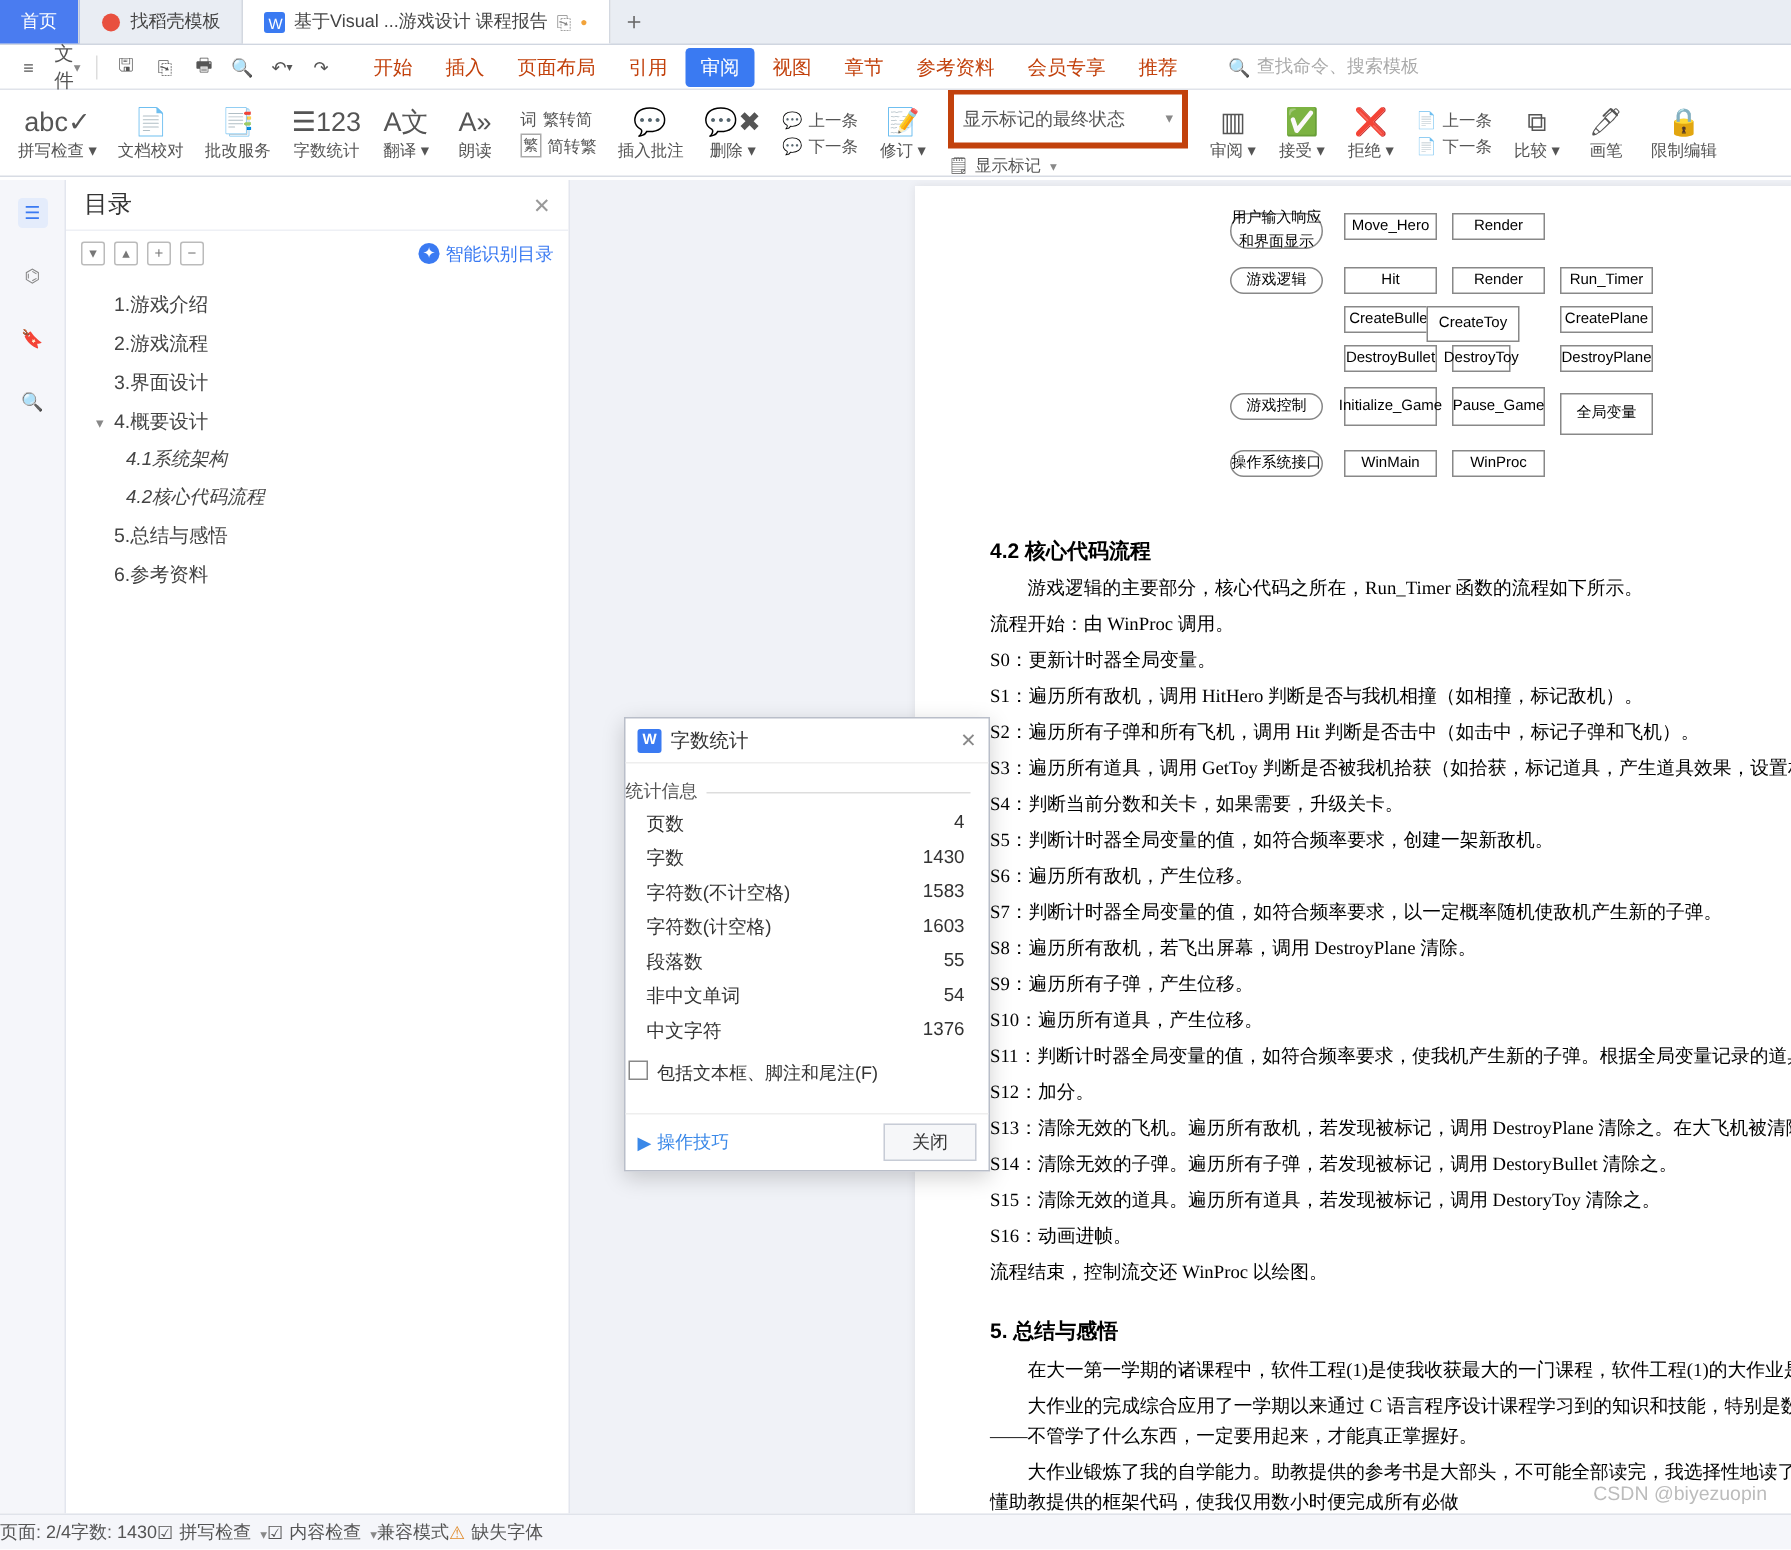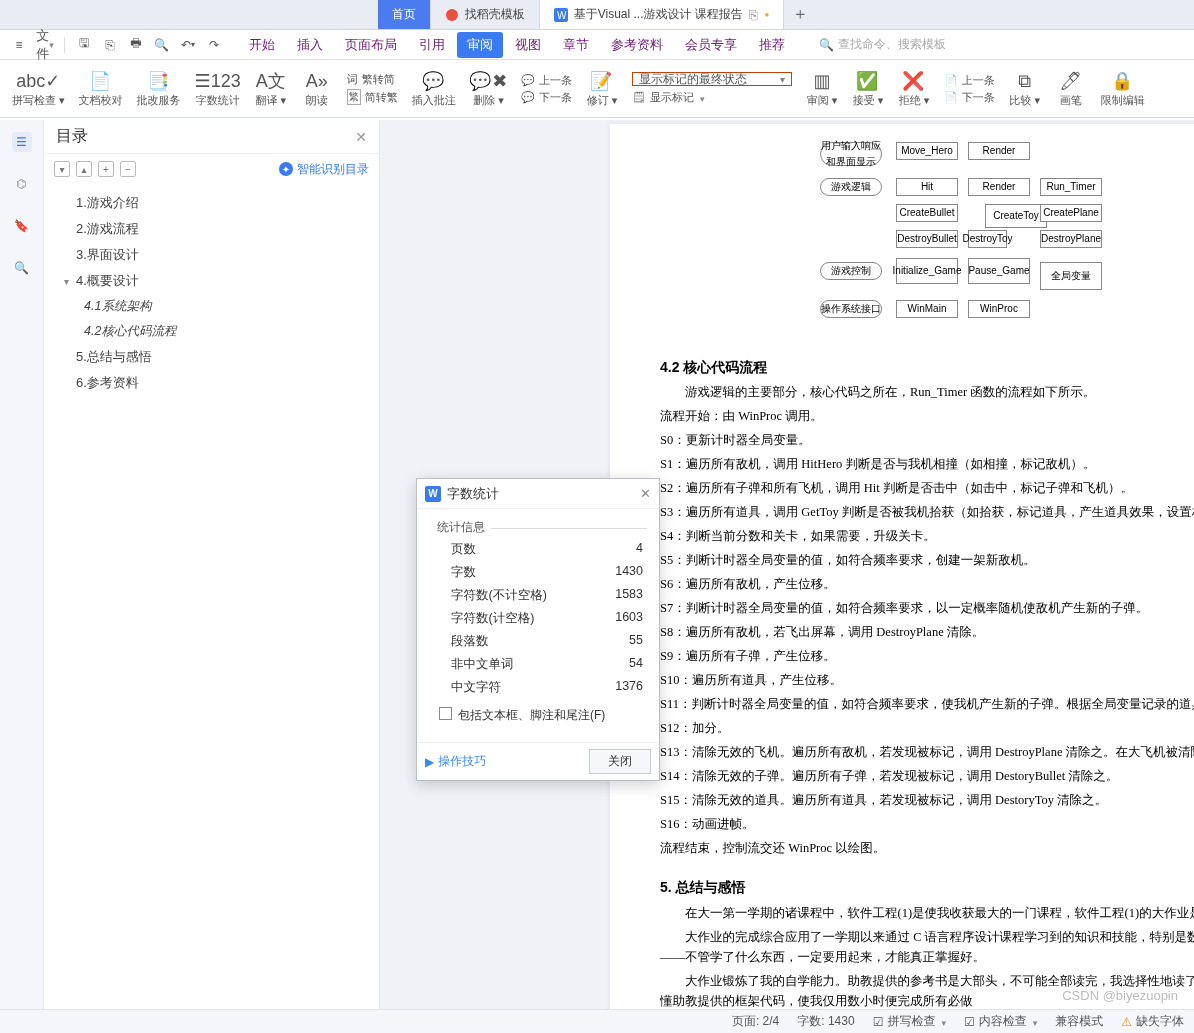--- a/index.html
+++ b/index.html
@@ -1,37 +1,37 @@
 <!DOCTYPE html>
 <html><head>
 <meta charset="utf-8">
 <style>
   * { box-sizing: border-box; margin: 0; padding: 0; font-family: "Microsoft YaHei", sans-serif; }
   body { width: 1194px; height: 1033px; background: #fff; overflow: hidden; position: relative; font-size: 12px; color: #333; }
-  .tabbar { height: 30px; background: #e9edf3; display: flex; align-items: stretch; border-bottom: 1px solid #d0d6e0; justify-content: center; }
+  .tabbar { height: 30px; background: #e9edf3; display: flex; align-items: stretch; border-bottom: 1px solid #d0d6e0; }
   .tab { display:flex; align-items:center; gap:6px; padding:0 14px; font-size:12px; color:#444; border-right:1px solid #d3d8e0; cursor:pointer; }
   .tab.home { background:#4a7cf0; color:#fff; font-weight:500; }
   .tab .ico { width:14px; height:14px; display:inline-flex; align-items:center; justify-content:center; }
   .tab.active { background:#fff; }
   .tab.add { width:32px; justify-content:center; border-right:none; font-size:16px; color:#666; }
   .menubar { height:30px; display:flex; align-items:center; padding:0 8px; gap:4px; border-bottom:1px solid #e0e3ea; }
   .menubar .mini { width:22px; height:22px; display:flex; align-items:center; justify-content:center; color:#555; cursor:pointer; border-radius:3px; }
   .menubar .file { font-size:13px; padding:0 4px; }
   .menubar .sep { width:1px; height:16px; background:#ddd; margin:0 4px; }
   .menubar .menu-tabs { display:flex; gap:2px; margin-left:10px; }
-  .menubar .menu-tab { padding:4px 10px; font-size:13px; color:#701a75; cursor:pointer; border-radius:3px; }
+  .menubar .menu-tab { padding:4px 10px; font-size:13px; color:#c2410c; cursor:pointer; border-radius:3px; }
   .menubar .menu-tab.active { background:#3a7af2; color:#fff; }
   .menubar .search { margin-left:20px; display:flex; align-items:center; color:#aaa; font-size:12px; }
   .ribbon { height:58px; border-bottom:1px solid #d8dce4; display:flex; align-items:center; padding:2px 6px; gap:2px; overflow:hidden; }
   .rib-group { display:flex; flex-direction:column; align-items:center; justify-content:center; padding:0 6px; font-size:11px; color:#555; min-width:44px; cursor:pointer; }
   .rib-group .glyph { font-size:18px; height:24px; display:flex; align-items:center; color:#555; }
   .rib-vert { display:flex; flex-direction:column; gap:2px; justify-content:center; font-size:11px; color:#555; padding:0 6px; }
   .rib-vert .row { display:flex; align-items:center; gap:4px; cursor:pointer; }
   .rib-vert .row .caret::after{content:"▾"; font-size:9px; color:#888; margin-left:2px;}
-  .track-select { border:1px solid #c2410c; height:14px; min-width:160px; font-size:12px; padding:0 18px 0 6px; display:flex; align-items:center; color:#555; background:#fff; position:relative; }
+  .track-select { border:4px solid #c2410c; height:40px; min-width:160px; font-size:12px; padding:0 18px 0 6px; display:flex; align-items:center; color:#555; background:#fff; position:relative; }
   .track-select::after{content:"▾"; position:absolute; right:6px; color:#888; font-size:10px;}
   .workspace { position:absolute; top:120px; bottom:24px; left:0; right:0; display:flex; }
   .side-icons { width:44px; background:#f5f6fa; border-right:1px solid #e3e6ee; display:flex; flex-direction:column; align-items:center; padding-top:12px; gap:22px; }
   .side-icons .sico { width:20px; height:20px; color:#888; cursor:pointer; display:flex; align-items:center; justify-content:center; }
   .side-icons .sico.active { color:#3a7af2; background:#e4ecfb; border-radius:3px; padding:2px; }
   .toc-panel { width:336px; border-right:1px solid #e3e6ee; display:flex; flex-direction:column; }
   .toc-head { height:34px; display:flex; align-items:center; padding:0 12px; font-size:16px; color:#333; border-bottom:1px solid #eef0f5; }
   .toc-head .x { margin-left:auto; color:#999; cursor:pointer; font-size:14px; }
   .toc-tools { height:30px; display:flex; align-items:center; padding:0 10px; gap:6px; font-size:12px; color:#666; }
   .toc-tools .sq { width:16px; height:16px; border:1px solid #bbb; border-radius:2px; display:flex; align-items:center; justify-content:center; font-size:10px; color:#777; cursor:pointer;}
@@ -45,30 +45,30 @@
   .page { position:absolute; left:230px; top:4px; width:940px; min-height:1020px; background:#fff; box-shadow:0 0 6px rgba(0,0,0,.08); padding:18px 30px 40px 50px; font-family:"SimSun", serif; font-size:13px; line-height:1.6; color:#000;}
   .diagram { position:relative; margin-left:160px; }
   .dbox { position:absolute; border:1px solid #888; font-size:10px; display:flex; align-items:center; justify-content:center; text-align:center; background:#fff; }
   .dbox.rounded { border-radius:12px; }
   .sectitle { font-weight:bold; margin-top:14px; font-size:14px;}
   .para { margin:4px 0; text-indent:0; font-size:12.5px; font-family:"SimSun",serif;}
   .word-dialog { position:absolute; left:416px; top:478px; width:244px; background:#fff; border:1px solid #b9bec9; box-shadow:0 4px 14px rgba(0,0,0,.18); font-family:"Microsoft YaHei",sans-serif; z-index:50;}
   .wd-title { height:30px; display:flex; align-items:center; padding:0 8px; font-size:13px; border-bottom:1px solid #eee;}
   .wd-title .wico{ width:16px; height:16px; background:#3a7af2; color:#fff; font-size:10px; font-weight:bold; border-radius:2px; display:flex; align-items:center; justify-content:center; margin-right:6px;}
   .wd-title .x{ margin-left:auto; color:#888; cursor:pointer;}
-  .wd-body { padding:6px 12px 10px 20px; font-size:12.5px; }
+  .wd-body { padding:6px 12px 10px 0; font-size:12.5px; }
   .wd-sec { font-size:12px; color:#555; margin:4px 0 2px; position:relative;}
   .wd-sec::after{content:""; position:absolute; left:54px; right:0; top:50%; height:1px; background:#ddd;}
   .wd-row { display:flex; justify-content:space-between; padding:3px 4px 3px 14px; }
   .wd-chk { display:flex; align-items:flex-start; gap:6px; padding:8px 2px; font-size:12px;}
   .wd-chk .box { width:13px; height:13px; border:1px solid #888;}
   .wd-foot { display:flex; align-items:center; border-top:1px solid #eee; padding:6px 8px;}
   .wd-foot .tip{ color:#3a88e8; font-size:12px; display:flex; align-items:center; gap:4px; cursor:pointer;}
   .wd-foot .btn{ margin-left:auto; border:1px solid #c7ccd6; padding:3px 18px; font-size:12px; background:#f6f7f9; cursor:pointer;}
-  .statusbar { position:absolute; bottom:0; left:0; right:0; height:24px; background:#f5f6fa; border-top:1px solid #e0e3ea; display:flex; align-items:center; padding:0 10px; gap:18px; font-size:12px; color:#555;justify-content:flex-end;}
+  .statusbar { position:absolute; bottom:0; left:0; right:0; height:24px; background:#f5f6fa; border-top:1px solid #e0e3ea; display:flex; align-items:center; padding:0 0; font-size:12px; color:#555;}
   .statusbar .sb-item{ display:flex; align-items:center; gap:4px; cursor:pointer;}
   .statusbar .caret::after{content:"▾"; font-size:9px; color:#888; margin-left:2px;}
   .watermark { position:absolute; right:16px; bottom:30px; font-size:13px; color:#bcbcbc; font-family:sans-serif; z-index:60; }
   svg{display:block}
 </style>
 </head>
 <body>
 
 <div class="tabbar">
   <div class="tab home">首页</div>
@@ -250,21 +250,21 @@
         <div class="dbox rounded" style="left:0px;  top:0px;  width:62px; height:24px">用户输入响应和界面显示</div>
         <div class="dbox" style="left:76px; top:0px;  width:62px; height:18px">Move_Hero</div>
         <div class="dbox" style="left:148px;top:0px;  width:62px; height:18px">Render</div>
 
         <div class="dbox rounded" style="left:0px;  top:36px; width:62px; height:18px">游戏逻辑</div>
         <div class="dbox" style="left:76px; top:36px; width:62px; height:18px">Hit</div>
         <div class="dbox" style="left:148px;top:36px; width:62px; height:18px">Render</div>
         <div class="dbox" style="left:220px;top:36px; width:62px; height:18px">Run_Timer</div>
 
         <div class="dbox" style="left:76px; top:62px; width:62px; height:18px">CreateBullet</div>
-        <div class="dbox" style="left:165px;top:62px; width:62px; height:24px">CreateToy</div>
+        <div class="dbox" style="left:131px;top:62px; width:62px; height:24px">CreateToy</div>
         <div class="dbox" style="left:220px;top:62px; width:62px; height:18px">CreatePlane</div>
 
         <div class="dbox" style="left:76px; top:88px; width:62px; height:18px">DestroyBullet</div>
         <div class="dbox" style="left:148px;top:88px; width:39px; height:18px">DestroyToy</div>
         <div class="dbox" style="left:220px;top:88px; width:62px; height:18px">DestroyPlane</div>
 
         <div class="dbox rounded" style="left:0px;  top:120px;width:62px; height:18px">游戏控制</div>
         <div class="dbox" style="left:76px; top:116px;width:62px; height:26px">Initialize_Game</div>
         <div class="dbox" style="left:148px;top:116px;width:62px; height:26px">Pause_Game</div>
         <div class="dbox" style="left:220px;top:120px;width:62px; height:28px">全局变量</div>

